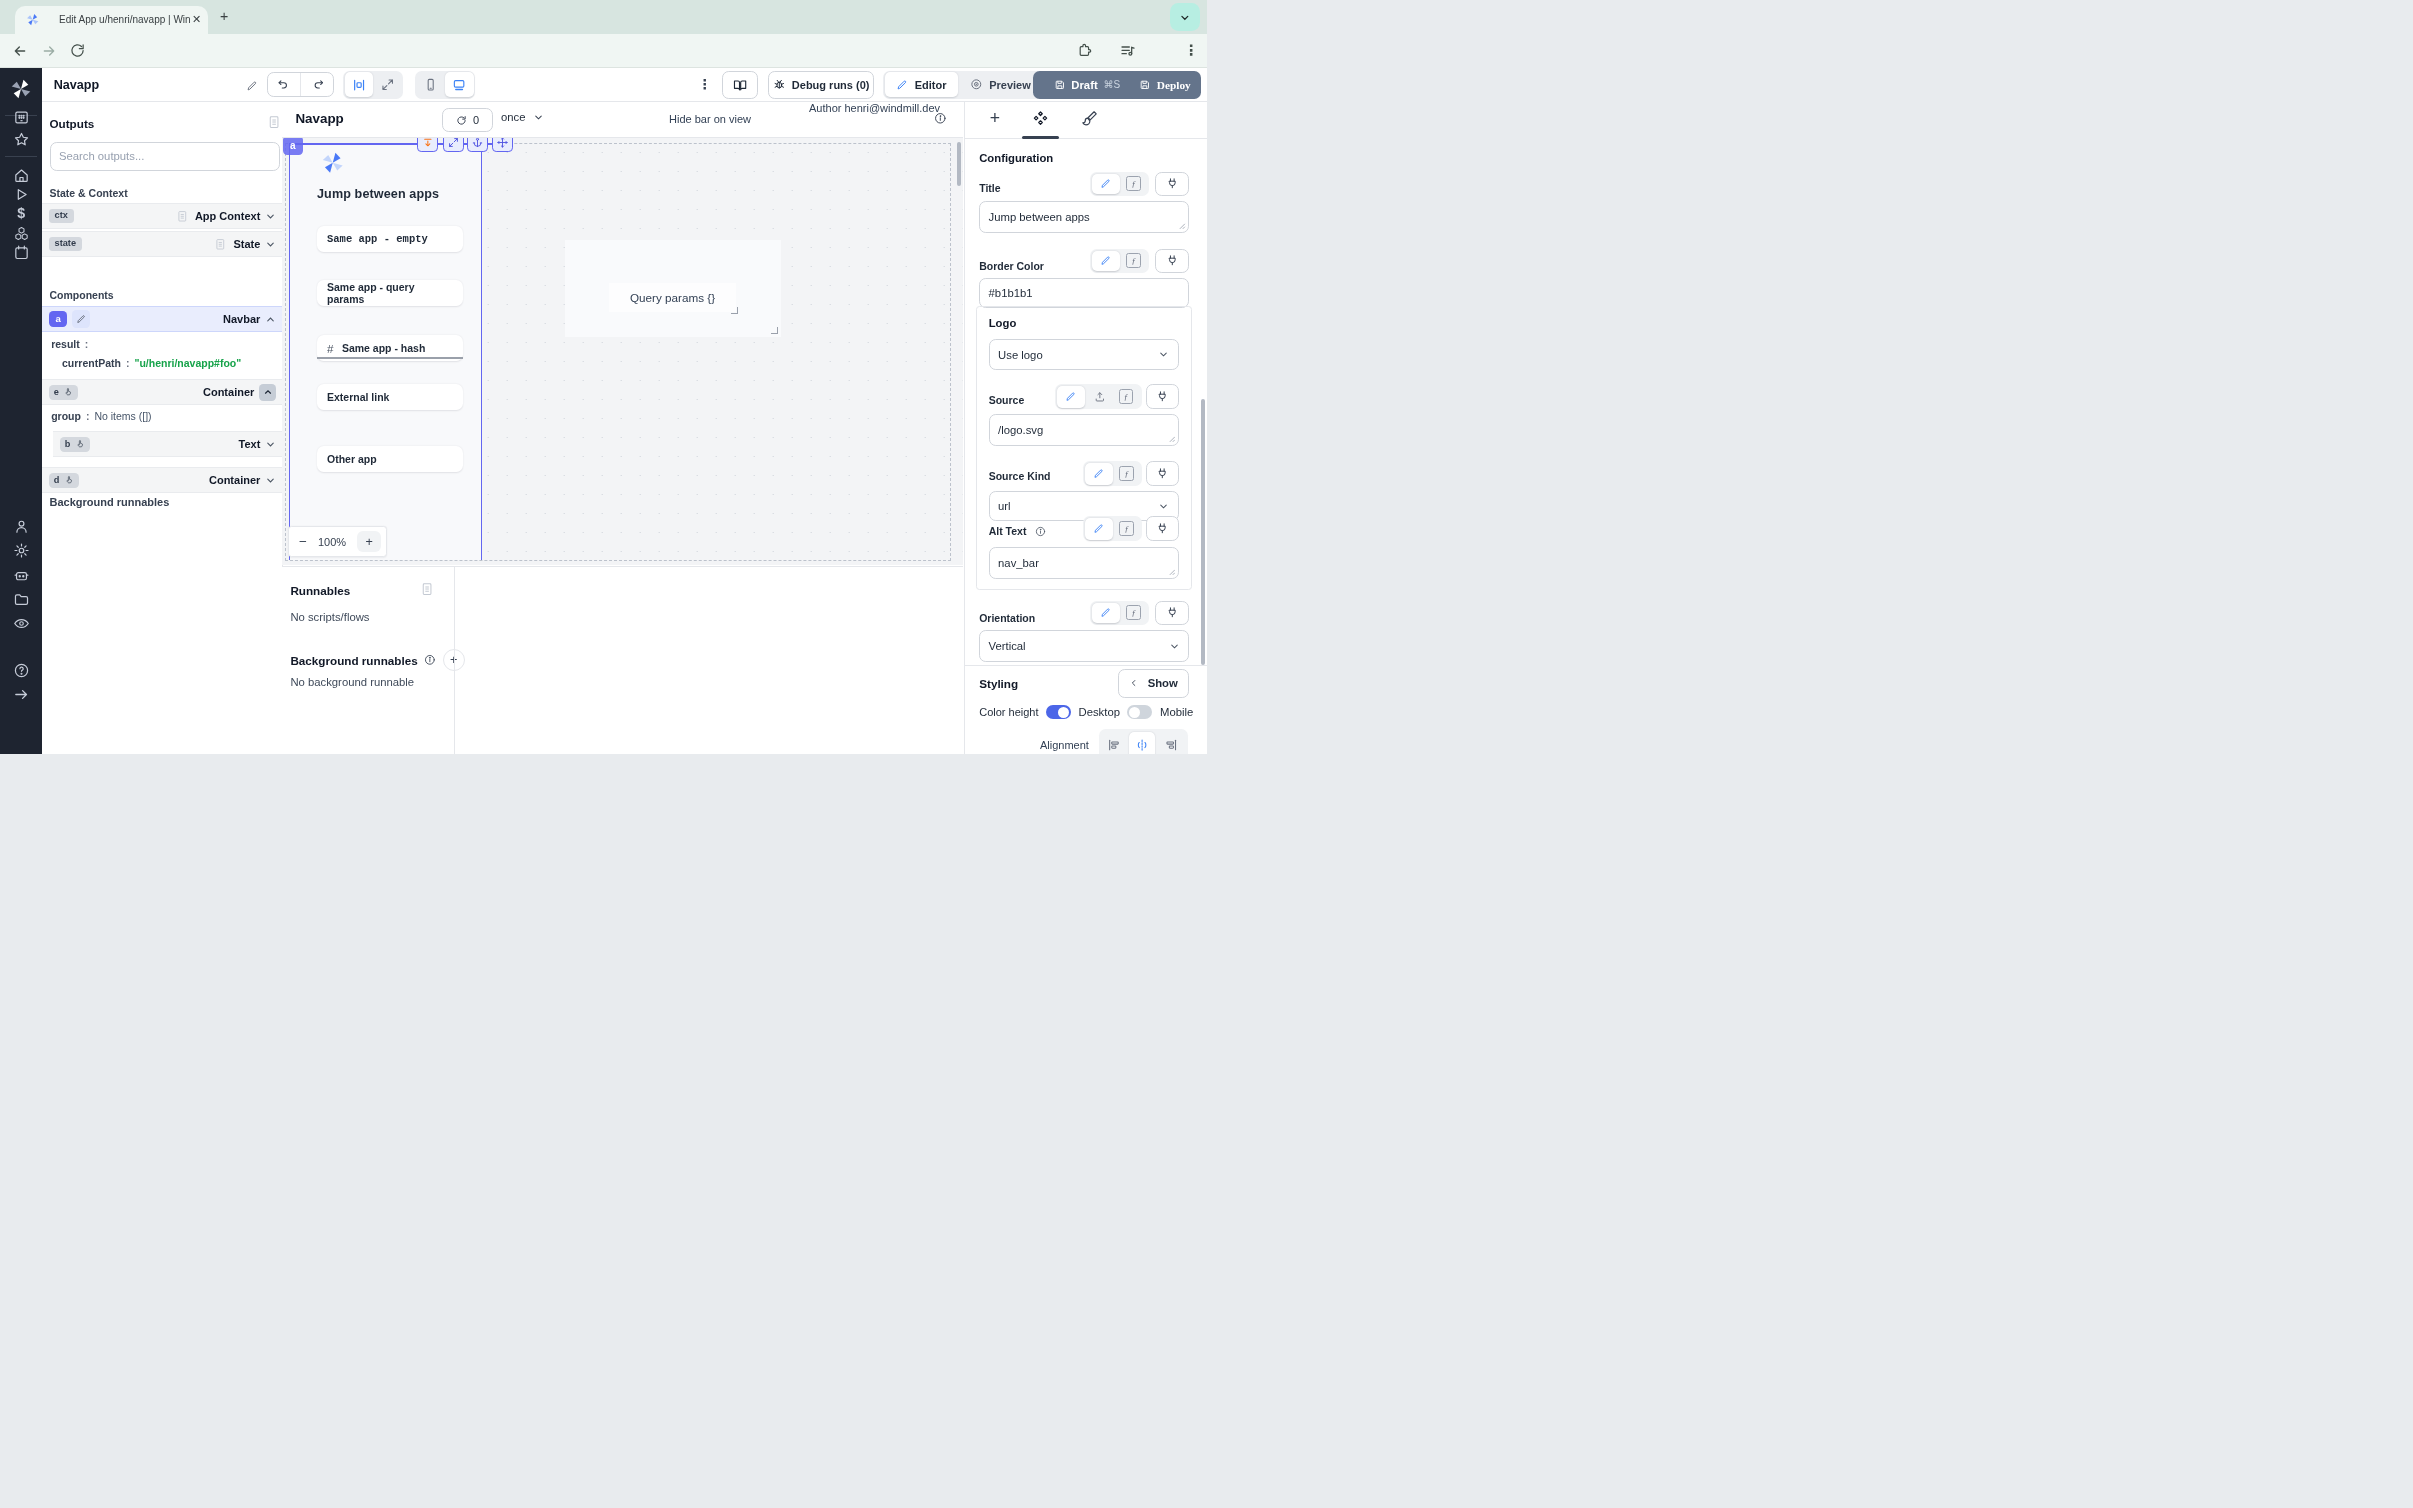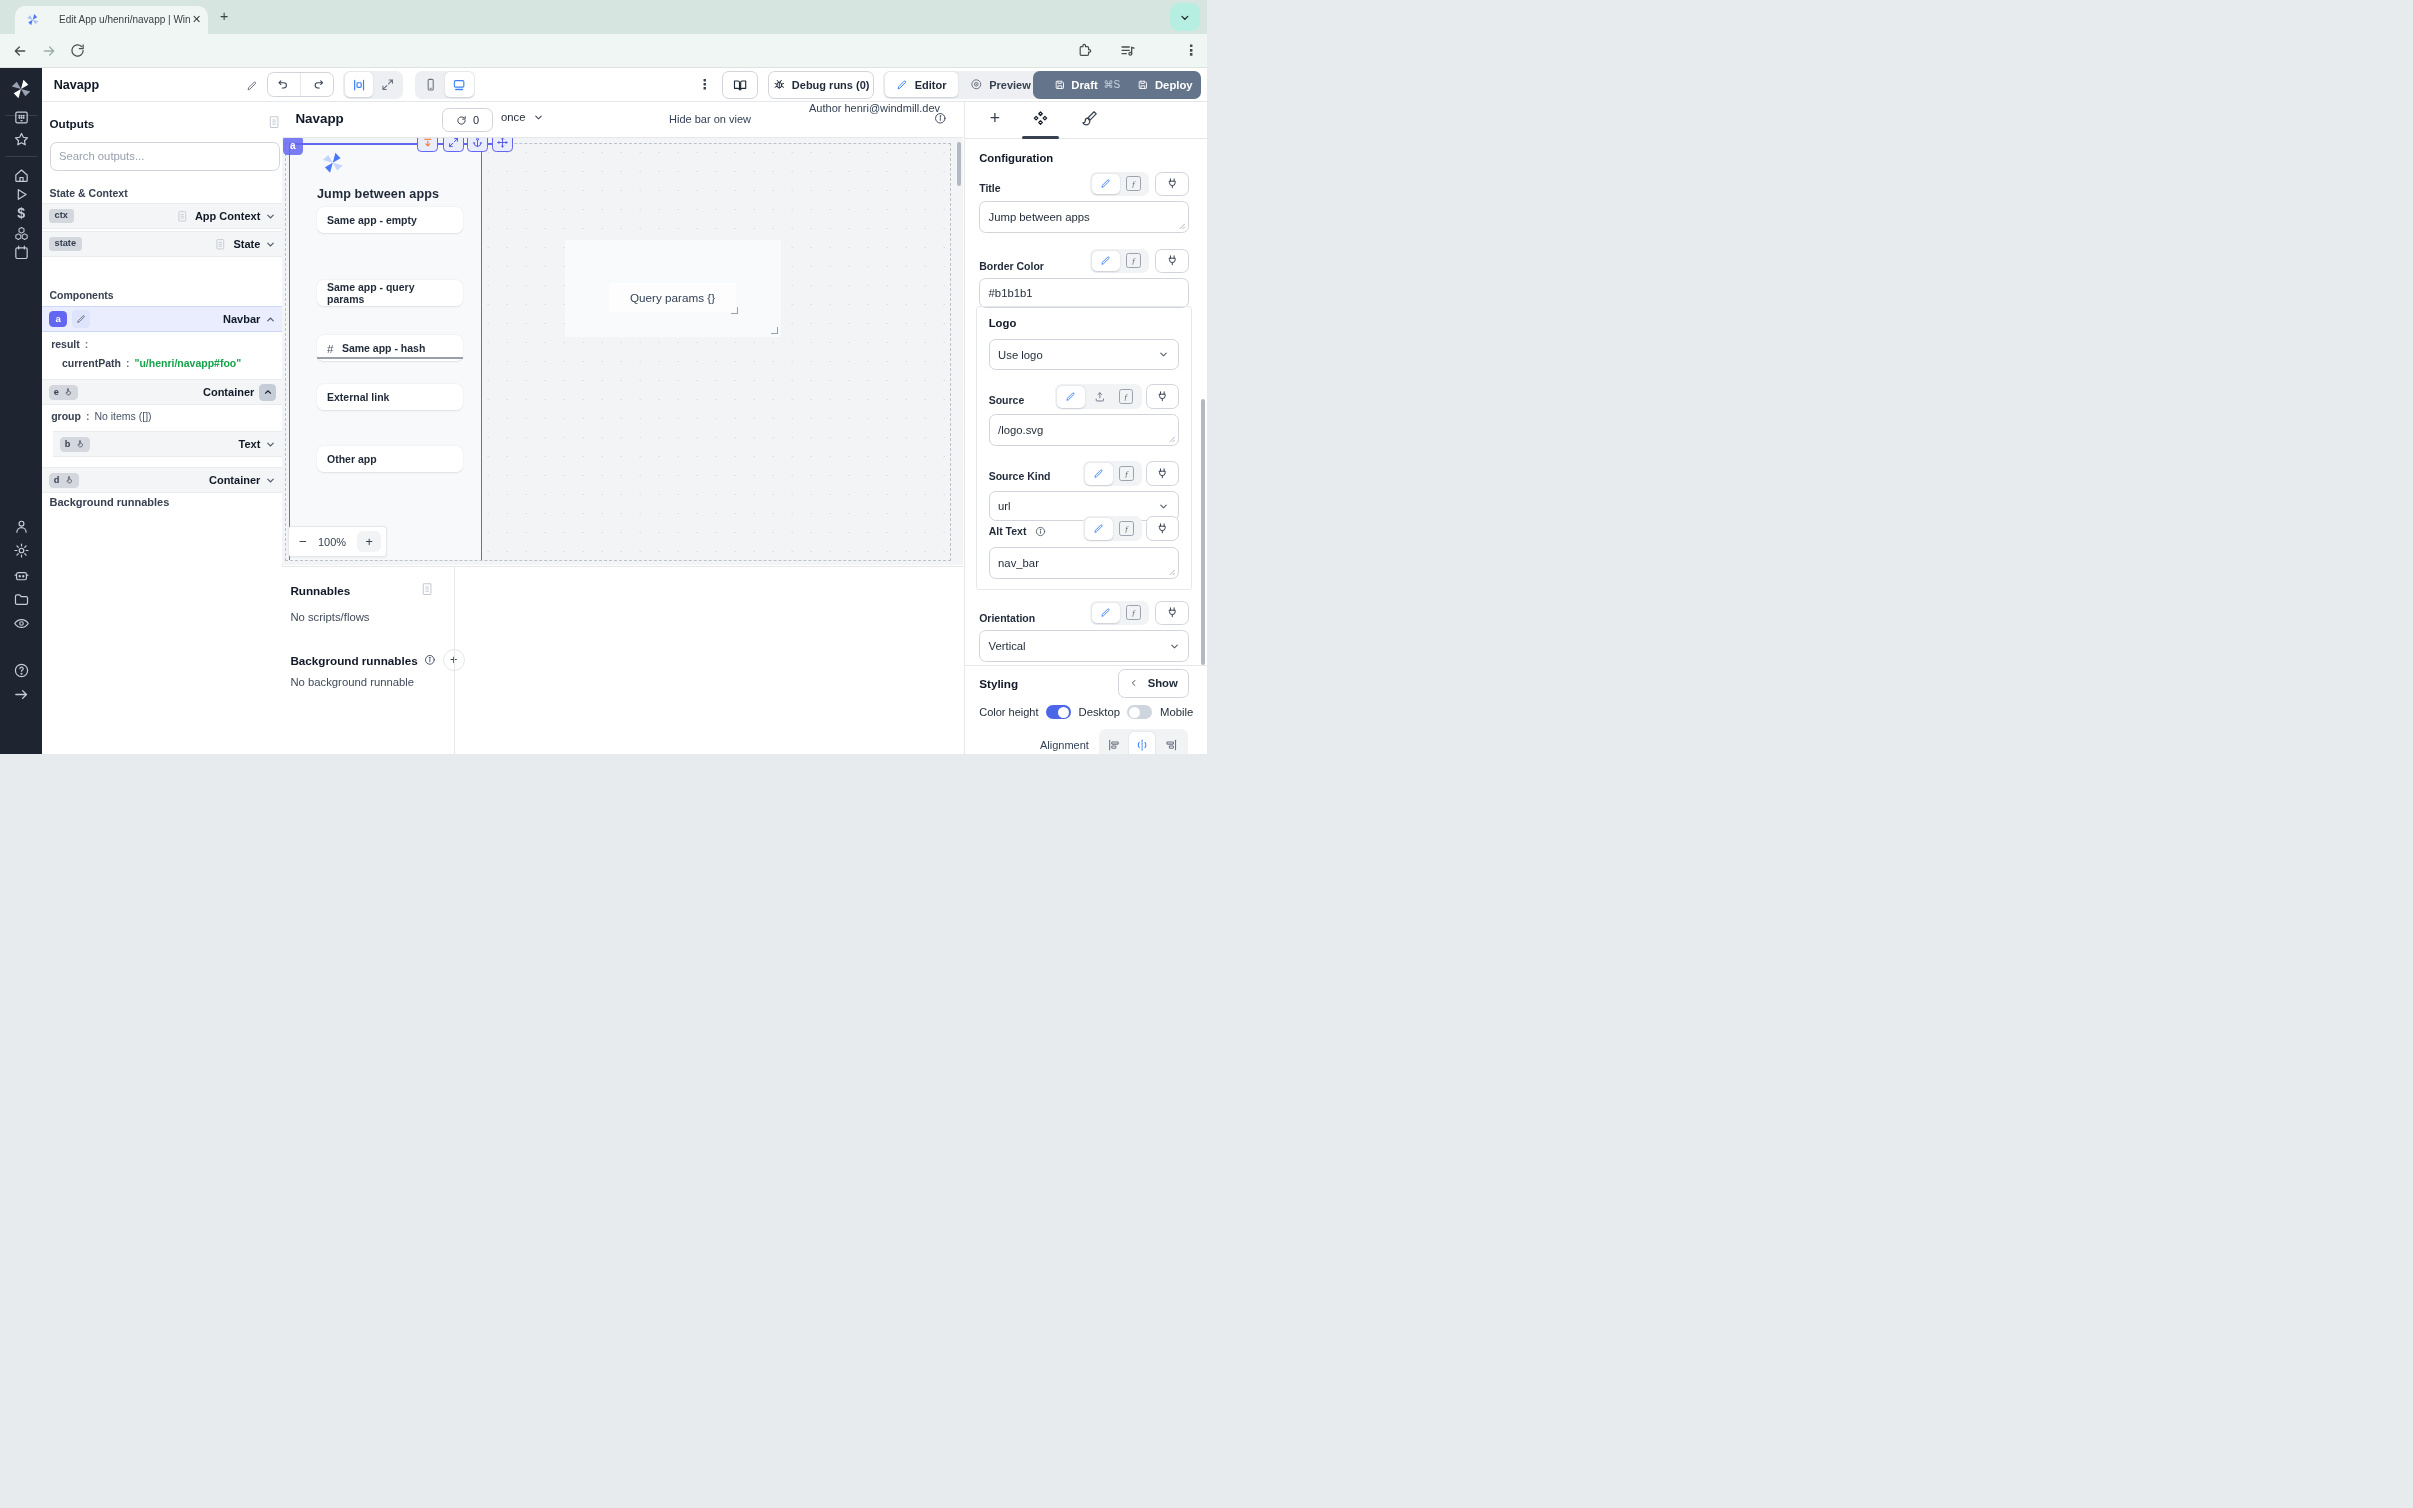--- a/index.html
+++ b/index.html
@@ -263,21 +263,21 @@
       <span class="ic">
         <svg width="11.7" height="11.7" viewBox="0 0 24 24" fill="none" stroke="#fff" stroke-width="1.9" stroke-linejoin="round">
             <path d="M4.5 6A1.5 1.5 0 0 1 6 4.5h10L19.5 8v10a1.5 1.5 0 0 1-1.5 1.5H6A1.5 1.5 0 0 1 4.5 18z"></path>
             <path d="M8 4.5V9h7V4.5"></path>
             <path d="M8 19.5V14h8v5.5"></path>
           </svg>
         </span>
       <span>Draft</span>
       <span style="color:#cbd5e1;font-size:10px;font-weight:400;">⌘S</span>
     </div>
-    <div class="abs btn btn-slate" style="left:1087px;top:2.5px;width:72px;height:28.5px;">
+    <div class="abs btn btn-slate" style="left:1087px;top:2.5px;width:72px;height:28.5px;font-family:Liberation Serif, serif;">
       <span class="ic">
         <svg width="11.7" height="11.7" viewBox="0 0 24 24" fill="none" stroke="#fff" stroke-width="1.9" stroke-linejoin="round">
             <path d="M4.5 6A1.5 1.5 0 0 1 6 4.5h10L19.5 8v10a1.5 1.5 0 0 1-1.5 1.5H6A1.5 1.5 0 0 1 4.5 18z"></path>
             <path d="M8 4.5V9h7V4.5"></path>
             <path d="M8 19.5V14h8v5.5"></path>
           </svg>
         </span>
       <span>Deploy</span>
     </div>
   </div>
@@ -579,21 +579,21 @@
       <svg width="23.5" height="23.5" viewBox="0 0 24 24">
           <g transform="rotate(15 12 12)">
         <path fill="#4a79f7" d="M12 12 12 1.5 18.5 5.5Z"></path>
             <path fill="#c3d5fb" d="M12 12 22.5 12 18.5 18.5Z"></path>
         <path fill="#4a79f7" d="M12 12 12 22.5 5.5 18.5Z"></path>
             <path fill="#c3d5fb" d="M12 12 1.5 12 5.5 5.5Z"></path>
           </g>
         </svg>
       </span>
     <span class="abs navtitle" style="left:35px;top:49px;">Jump between apps</span>
-    <div class="navbtn" style="top:69px;">
+    <div class="navbtn" style="top:88px;font-family:Liberation Mono, monospace;">
       <span>Same app - empty</span>
       </div>
     <div class="navbtn" style="top:142px;">
       <span>Same app - query params</span>
       </div>
     <div class="navbtn" style="top:197px;">
       <span style="color:#4b5563;font-weight:400;font-size:11.7px;">#</span>
       <span>Same app - hash</span>
       </div>
     <div class="abs" style="left:35px;top:219px;width:146px;height:2.1px;background:#9aa0aa;"></div>

